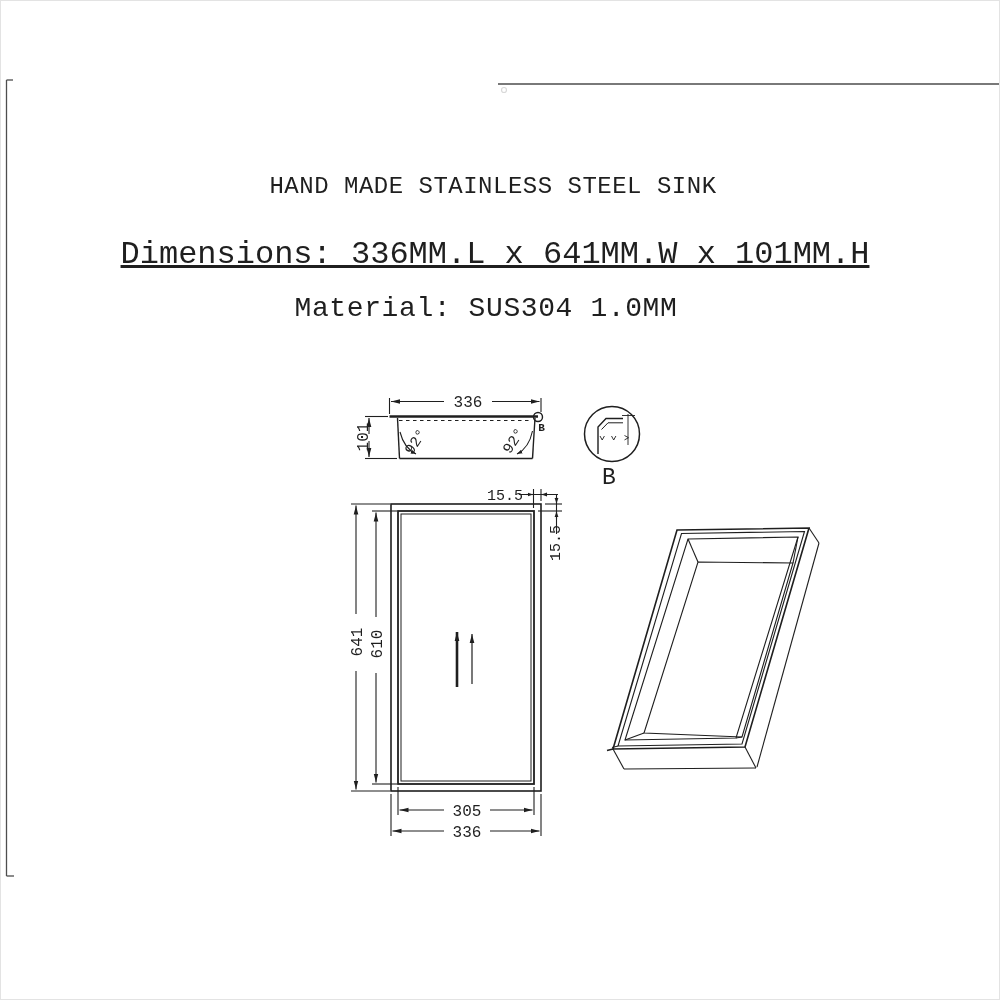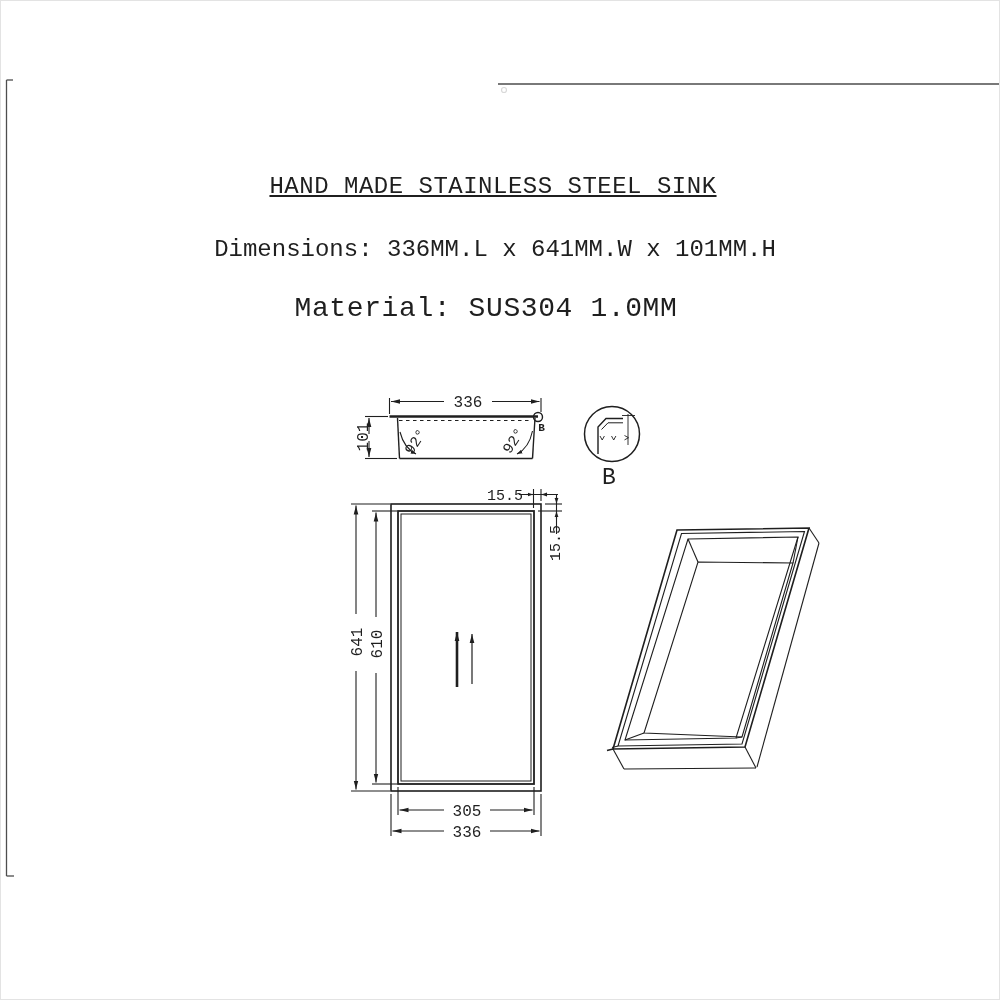--- a/index.html
+++ b/index.html
@@ -12,22 +12,22 @@
     font-family:"Liberation Mono","DejaVu Sans Mono",monospace;
     color:#1f1f1f;
     overflow:hidden;
   }
   .hdr{
     position:absolute;
     transform:translateX(-50%);
     white-space:nowrap;
     color:#1f1f1f;
   }
-  .hdr-title{top:172px;left:492px;font-size:24px;letter-spacing:0.5px;text-decoration:underline;}
-  .hdr-dims{top:235px;left:494px;font-size:24px;letter-spacing:0px;}
+  .hdr-title{top:172px;left:492px;font-size:24px;letter-spacing:0.5px;}
+  .hdr-dims{top:235px;left:494px;font-size:32px;letter-spacing:0px;text-decoration:underline;}
   .hdr-mat{top:292px;left:485px;font-size:28px;letter-spacing:0.6px;}
   svg{position:absolute;top:0;left:0;}
   svg text{
     font-family:"Liberation Mono","DejaVu Sans Mono",monospace;
     fill:#1f1f1f;
   }
   .dimtxt{font-size:16px;}
   .dimtxt-sm{font-size:15px;}
 </style>
 </head>

